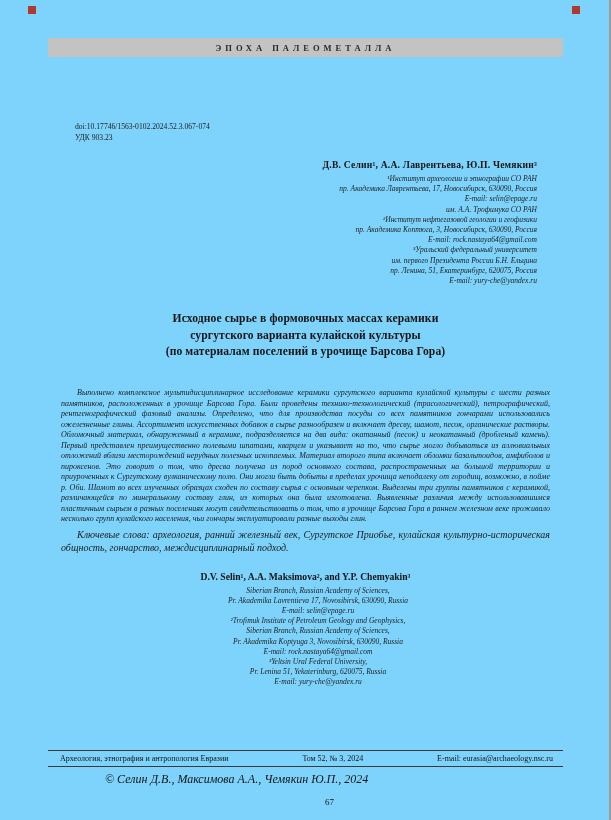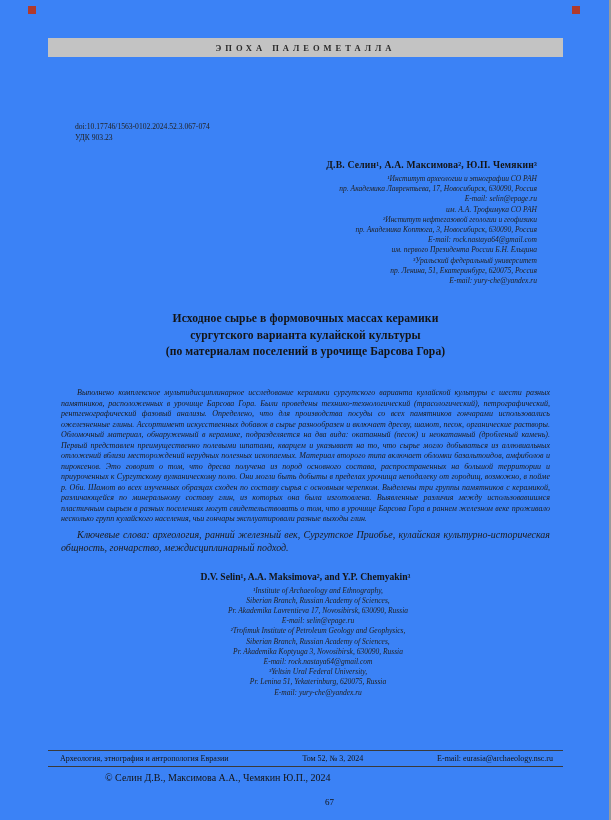--- a/index.html
+++ b/index.html
@@ -2,21 +2,21 @@
 <html><head>
 <meta charset="utf-8">
 <style>
   * { box-sizing: border-box; }
   html, body { margin: 0; padding: 0; background: #e9e9e9; }
   .page {
     position: relative;
     width: 611px;
     height: 820px;
     margin: 0 auto;
-    background: #3b82f6;
+    background: #7dd3fc;
     font-family: "Liberation Serif", serif;
     color: #141414;
     overflow: hidden;
   }
   .scan-edge {
     position: absolute; top: 0; right: 0; width: 2px; height: 100%;
     background: #9a9a9a;
   }
   .crop-mark {
     position: absolute; top: 6px; width: 8px; height: 8px;
@@ -70,21 +70,21 @@
 
   .footer {
     position: absolute; left: 48px; right: 48px; top: 750px;
   }
   .rule { height: 0; border-top: 1px solid #3a3a3a; }
   .footer-row {
     display: flex; justify-content: space-between; align-items: center;
     padding: 3px 10px 3px 12px; font-size: 8px;
   }
   .copyright {
-    margin-top: 5px; padding-left: 57px; font-size: 10px;
+    margin-top: 5px; padding-left: 57px; font-size: 12px; font-style: italic;
   }
   .page-number {
     position: absolute; left: 0; bottom: 13px; width: 100%;
     text-align: center; font-size: 9px; padding-left: 48px;
   }
 </style>
 </head>
 <body>
 
 <div class="page">
@@ -95,48 +95,47 @@
 
   <div class="running-head">
     <span>ЭПОХА ПАЛЕОМЕТАЛЛА</span>
   </div>
 
   <div class="meta">
     <div>doi:10.17746/1563-0102.2024.52.3.067-074</div>
     <div>УДК 903.23</div>
   </div>
 
-  <div class="authors-ru">Д.В. Селин¹, А.А. Максимова², Ю.П. Чемякин³</div>
+  <div class="authors-ru">Д.В. Селин¹, А.А. Лаврентьева, Ю.П. Чемякин³</div>
 
   <div class="affil affil-ru">
       <div>¹Институт археологии и этнографии СО РАН</div>
       <div>пр. Академика Лаврентьева, 17, Новосибирск, 630090, Россия</div>
       <div>E-mail: selin@epage.ru</div>
       <div>им. А.А. Трофимука СО РАН</div>
       <div>²Институт нефтегазовой геологии и геофизики</div>
       <div>пр. Академика Коптюга, 3, Новосибирск, 630090, Россия</div>
       <div>E-mail: rock.nastaya64@gmail.com</div>
+      <div>³Уральский федеральный университет</div>
       <div>им. первого Президента России Б.Н. Ельцина</div>
-      <div>³Уральский федеральный университет</div>
       <div>пр. Ленина, 51, Екатеринбург, 620075, Россия</div>
       <div>E-mail: yury-che@yandex.ru</div>
     </div>
 
   <h1 class="title">Исходное сырье в формовочных массах керамики
 сургутского варианта кулайской культуры
 (по материалам поселений в урочище Барсова Гора)</h1>
 
   <p class="abstract">Выполнено комплексное мультидисциплинарное исследование керамики сургутского варианта кулайской культуры с шести разных памятников, расположенных в урочище Барсова Гора. Были проведены технико-технологический (трасологический), петрографический, рентгенографический фазовый анализы. Определено, что для производства посуды со всех памятников гончарами использовались ожелезненные глины. Ассортимент искусственных добавок в сырье разнообразен и включает дресву, шамот, песок, органические растворы. Обломочный материал, обнаруженный в керамике, подразделяется на два вида: окатанный (песок) и неокатанный (дробленый камень). Первый представлен преимущественно полевыми шпатами, кварцем и указывает на то, что сырье могло добываться из аллювиальных отложений вблизи месторождений нерудных полезных ископаемых. Материал второго типа включает обломки базальтоидов, амфиболов и пироксенов. Это говорит о том, что дресва получена из пород основного состава, распространенных на большой территории и приуроченных к Сургутскому вулканическому полю. Они могли быть добыты в пределах урочища неподалеку от городищ, возможно, в пойме р. Оби. Шамот во всех изученных образцах сходен по составу сырья с основным черепком. Выделены три группы памятников с керамикой, различающейся по минеральному составу глин, из которых она была изготовлена. Выявленные различия между использовавшимся пластичным сырьем в разных поселениях могут свидетельствовать о том, что в урочище Барсова Гора в раннем железном веке проживало несколько групп кулайского населения, чьи гончары эксплуатировали разные выходы глин.</p>
 
   <p class="keywords"><span>Ключевые слова:</span><span> археология, ранний железный век, Сургутское Приобье, кулайская культурно-историческая общность, гончарство, междисциплинарный подход.</span></p>
 
   <div class="authors-en">D.V. Selin¹, A.A. Maksimova², and Y.P. Chemyakin³</div>
 
   <div class="affil affil-en">
-      <div>¹Institute of Archaeology and Ethnography,</div>
       <div>Siberian Branch, Russian Academy of Sciences,</div>
       <div>Pr. Akademika Lavrentieva 17, Novosibirsk, 630090, Russia</div>
       <div>E-mail: selin@epage.ru</div>
       <div>²Trofimuk Institute of Petroleum Geology and Geophysics,</div>
       <div>Siberian Branch, Russian Academy of Sciences,</div>
       <div>Pr. Akademika Koptyuga 3, Novosibirsk, 630090, Russia</div>
       <div>E-mail: rock.nastaya64@gmail.com</div>
       <div>³Yeltsin Ural Federal University,</div>
       <div>Pr. Lenina 51, Yekaterinburg, 620075, Russia</div>
       <div>E-mail: yury-che@yandex.ru</div>

